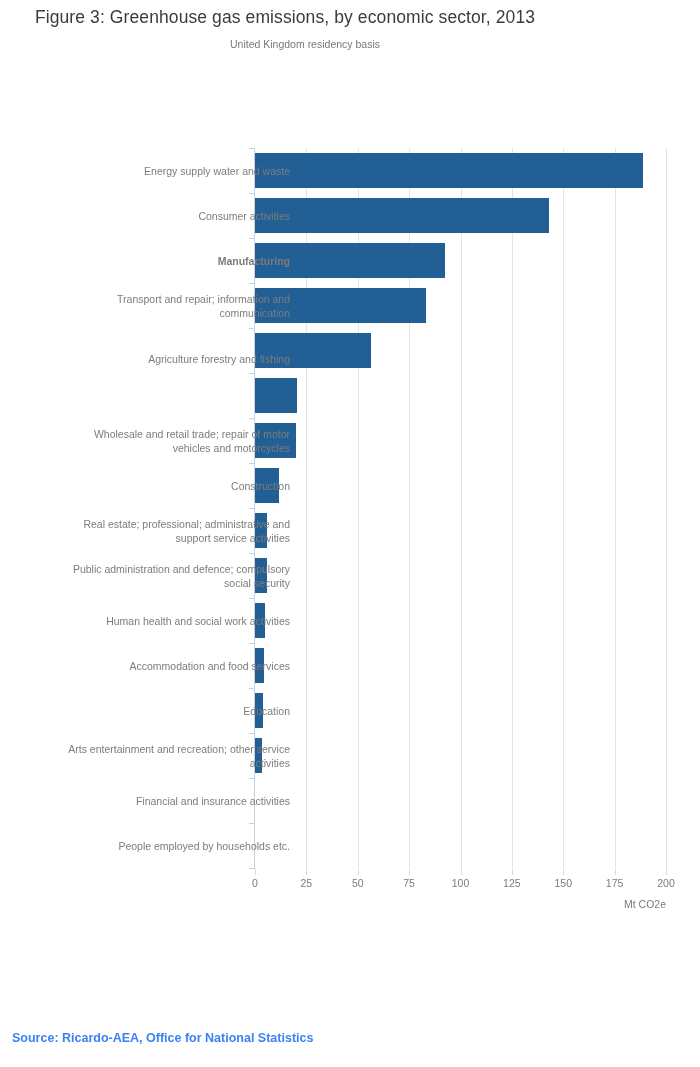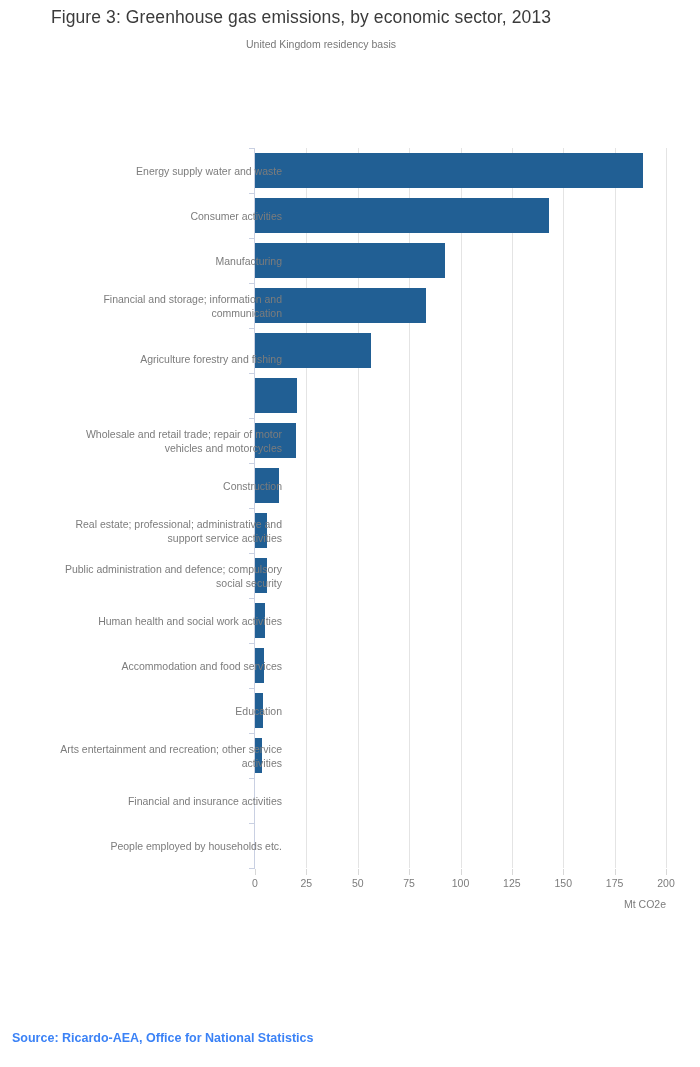--- a/index.html
+++ b/index.html
@@ -16,21 +16,20 @@
     overflow: hidden;
   }
 
   
   .chart-header {
     position: absolute;
     top: 0;
     left: 0;
     width: 570px;
     text-align: center;
-    margin-left: 16px;
   }
   .chart-title {
     margin: 0;
     padding-top: 7px;
     font-size: 17.5px;
     font-weight: 400;
     color: #3b3b3b;
     letter-spacing: 0.1px;
   }
   .chart-subtitle {
@@ -99,21 +98,21 @@
     width: 245px;
     text-align: right;
     font-size: 10.5px;
     line-height: 14px;
     color: #7c7c7c;
     padding-right: 10px;
     box-sizing: border-box;
   }
   .cat-labels-wrap {
     position: absolute;
-    left: 4px;
+    left: 12px;
     top: 148px;
     width: 288px;
     height: 720px;
   }
 
   
   .xtick-mark {
     position: absolute;
     top: 869px;
     width: 1px;
@@ -238,22 +237,22 @@
         <div class="bar" title="Financial and insurance activities: 0 Mt CO2e" style="width: 0px; background: rgb(33, 95, 148);"></div>
       </div>
       <div class="bar-row" style="top: 680px; width: 411px;">
         <div class="bar" title="People employed by households etc.: 0 Mt CO2e" style="width: 0px; background: rgb(33, 95, 148);"></div>
       </div>
     </div>
 
   <div class="cat-labels-wrap" id="catlabels-layer">
       <div class="cat-label" style="top: 15.5px;">Energy supply water and waste</div>
       <div class="cat-label" style="top: 60.5px;">Consumer activities</div>
-      <div class="cat-label" style="top: 105.5px;">Manufacturing</div>
-      <div class="cat-label" style="top: 143.5px;">Financial and storage; information and communication</div>
+      <div class="cat-label" style="top: 105.5px; font-weight: bold;">Manufacturing</div>
+      <div class="cat-label" style="top: 143.5px;">Transport and repair; information and communication</div>
       <div class="cat-label" style="top: 195.5px; margin-top: 8px;">Agriculture forestry and fishing</div>
       <div class="cat-label" style="top: 278.5px;">Wholesale and retail trade; repair of motor vehicles and motorcycles</div>
       <div class="cat-label" style="top: 330.5px;">Construction</div>
       <div class="cat-label" style="top: 368.5px;">Real estate; professional; administrative and support service activities</div>
       <div class="cat-label" style="top: 413.5px;">Public administration and defence; compulsory social security</div>
       <div class="cat-label" style="top: 465.5px;">Human health and social work activities</div>
       <div class="cat-label" style="top: 510.5px;">Accommodation and food services</div>
       <div class="cat-label" style="top: 555.5px;">Education</div>
       <div class="cat-label" style="top: 593.5px;">Arts entertainment and recreation; other service activities</div>
       <div class="cat-label" style="top: 645.5px;">Financial and insurance activities</div>

